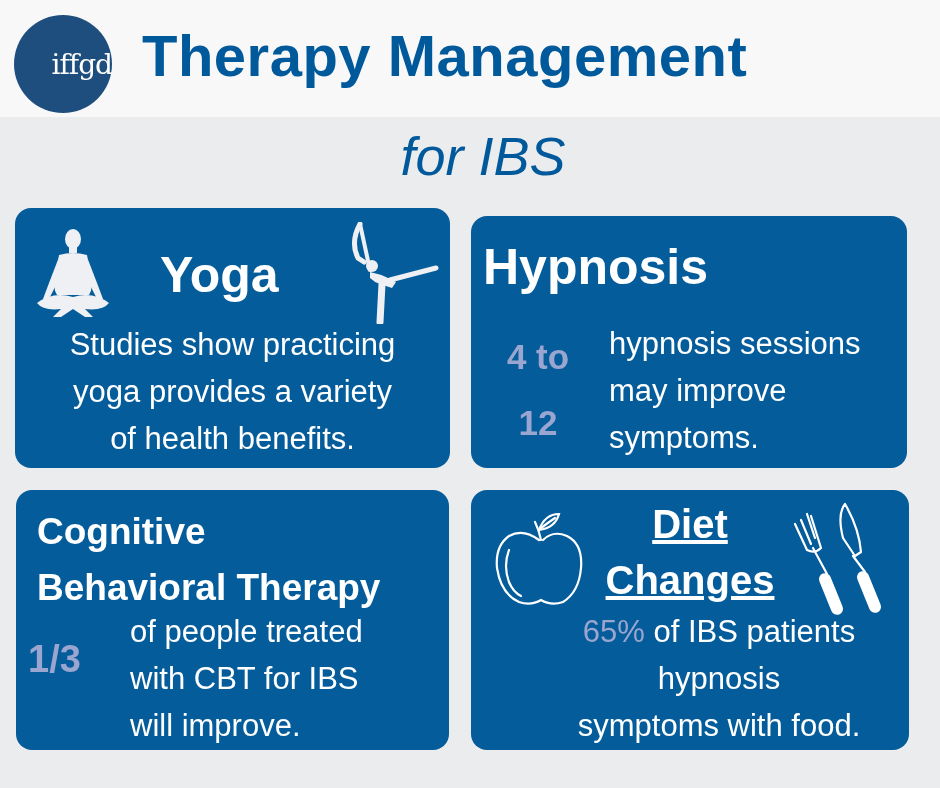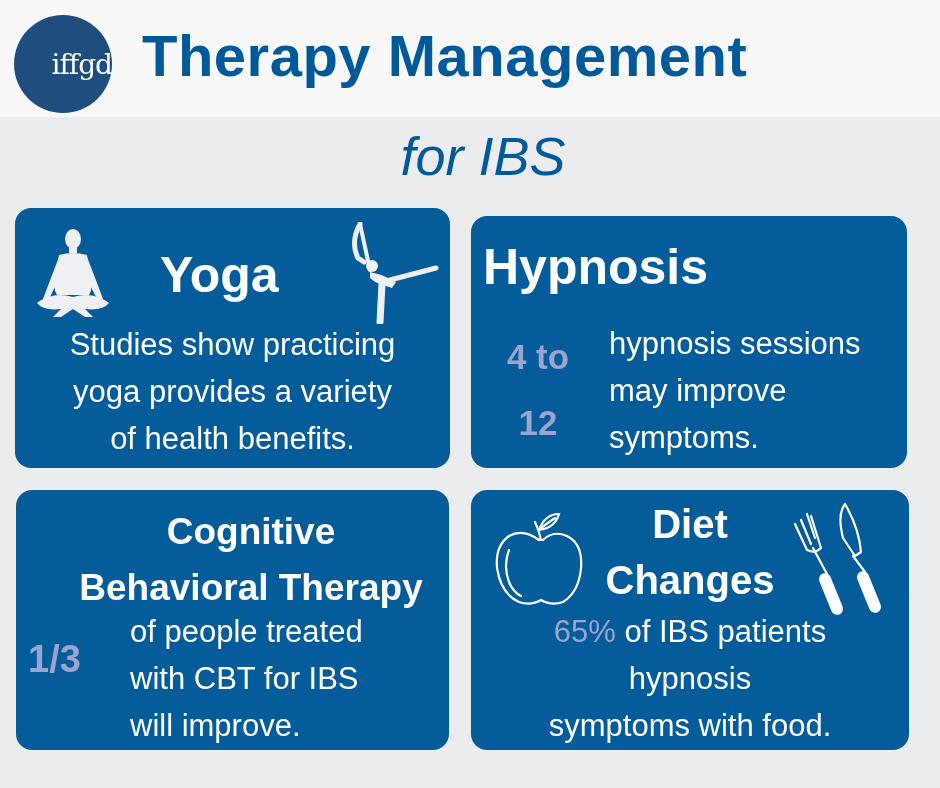--- a/index.html
+++ b/index.html
@@ -48,27 +48,27 @@
   .meditate-icon { position: absolute; left: 18px; top: 17px; width: 80px; width:80px; height: 96px; }
   .dancer-icon { position: absolute; left: 325px; top: 14px; width: 100px; height: 102px; }
 
   
   #card-hypnosis .card-title { left: 12px; width: 436px; text-align: left; top: 22px; font-size: 50px; }
   .hyp-num { position: absolute; left: 12px; top: 108px; width: 110px; text-align: center;
              font-size: 35px; line-height: 66px; font-weight: bold; color: #9aa6cf; }
   #card-hypnosis .body-text { left: 138px; top: 104px; }
 
   
-  #card-cbt .card-title { left: 0; width: 470px; text-align: center; top: 14px; font-size: 37px; line-height: 56px; }
+  #card-cbt .card-title { left: 0; width: 470px; top: 14px; font-size: 37px; line-height: 56px; padding-left: 21px; }
   .cbt-num { position: absolute; left: 12px; top: 148px; font-size: 38px; font-weight: bold; color: #9aa6cf; }
   #card-cbt .body-text { left: 114px; top: 118px; }
 
   
-  #card-diet .card-title { left: 0; width: 438px; text-align: center; top: 6px; font-size: 40px; line-height: 56px; }
-  #card-diet .body-text { left: 0; width: 438px; top: 118px; text-align: center; }
+  #card-diet .card-title { left: 0; width: 438px; text-align: center; top: 6px; font-size: 40px; line-height: 56px; text-decoration: underline; }
+  #card-diet .body-text { left: 0; width: 438px; top: 118px; text-align: center; padding-left: 29px; }
   #card-diet .diet-accent { color: #9aa6cf; font-weight: normal; }
   .apple-icon { position: absolute; left: 22px; top: 20px; width: 96px; height: 100px; }
   .utensils-icon { position: absolute; left: 320px; top: 8px; width: 108px; height: 126px; }
 </style>
 </head>
 <body>
 
 <div class="header">
   <div class="logo">
     <span class="logo-text">iffgd</span>

